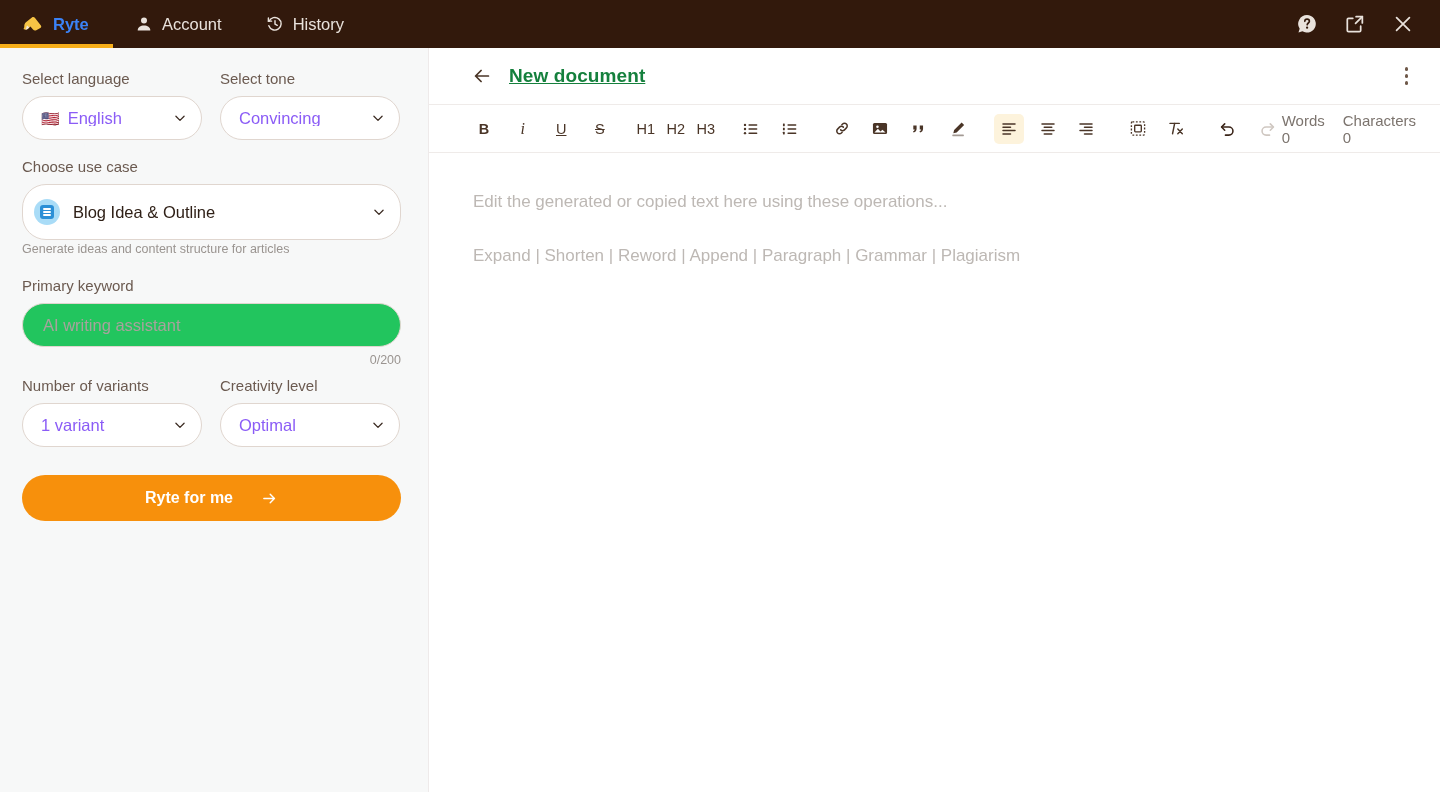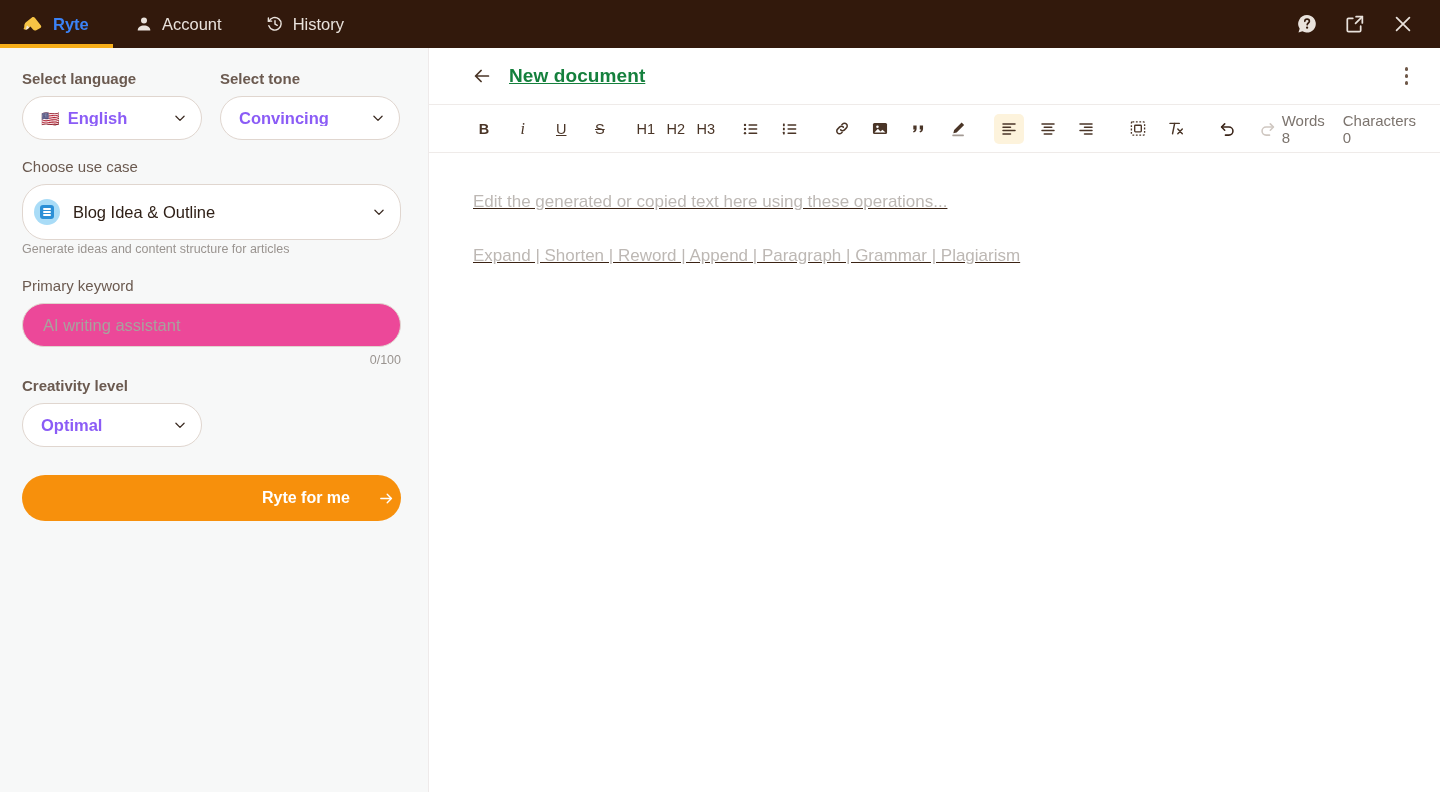--- a/index.html
+++ b/index.html
@@ -43,21 +43,21 @@
 
   
   .sidebar {
     width:429px; min-width:429px; background:#f7f8f8;
     border-right:1px solid #eeeaea;
     padding:22px 22px 0 22px;
   }
   .field-label {
     font-size:15px; color:#6b5a50; margin-bottom:8px; line-height:1.2;
   }
-  .row2 { display:flex; gap:18px;font-weight:bold; }
+  .row2 { display:flex; gap:18px; }
   .col { display:flex; flex-direction:column; }
   .col.a { width:180px; }
   .col.b { width:180px; }
 
   .select {
     height:44px; border:1px solid #e0d6cf; border-radius:24px;
     background:#ffffff; display:flex; align-items:center;
     padding:0 14px 0 18px; cursor:pointer; position:relative;
   }
   .select .val {
@@ -85,36 +85,36 @@
   }
   .uc-icon .sq i { display:block; width:8px; height:1.5px; background:#fff; border-radius:1px; }
   .usecase .val { flex:1; font-size:16.5px; color:#2f2017; line-height:1; }
 
   .hint { font-size:12.5px; color:#9a9490; margin-top:0; line-height:1.55; }
   .hint a { color:#f07e13; text-decoration:none; cursor:pointer; }
 
   .kwwrap { width:379px; }
   .textinput {
     height:44px; border:1px solid #e0d6cf; border-radius:24px;
-    background:#ec4899; display:flex; align-items:center; padding:0 18px;
+    background:#22c55e; display:flex; align-items:center; padding:0 18px;
     width:379px;
   }
   .textinput input {
     border:0; outline:0; background:transparent; width:100%;
     font-family:"Liberation Sans", sans-serif;
     font-size:16.5px; color:#2f2017;
   }
   .textinput input::placeholder { color:#a8a29d; }
   .counter { font-size:12.5px; color:#9a9490; text-align:right; margin-top:6px; width:379px; }
 
   .cta {
     width:379px; height:46px; border:0; border-radius:26px;
     background:#f7900c; color:#ffffff; font-size:16px; font-weight:700;
     font-family:"Liberation Sans", sans-serif;
-    display:flex; align-items:center; justify-content:flex-end; gap:28px;
+    display:flex; align-items:center; justify-content:center; gap:28px;
     cursor:pointer; margin-top:28px;
   }
 
   
   .main { flex:1; display:flex; flex-direction:column; min-width:0; background:#ffffff; }
   .doc-header {
     height:57px; min-height:57px; display:flex; align-items:center;
     padding:0 26px 0 40px; border-bottom:1px solid #efebe9;
   }
   .back-btn { width:26px; height:26px; display:flex; align-items:center; justify-content:center; cursor:pointer; margin-right:14px; }
@@ -137,21 +137,21 @@
   .tb.u { text-decoration:underline; }
   .tb.s { text-decoration:line-through; }
   .tb.active { background:#fdf3dc; }
   .tb.disabled { color:#cfc7c1; cursor:default; }
   .sp-sm { width:12px; }
   .sp-md { width:22px; }
   .sp-lg { width:30px; }
   .counts { margin-left:auto; display:flex; align-items:center; gap:18px; }
   .counts span { font-size:15px; color:#7c746e; }
 
-  .editor { flex:1; padding:38px 60px 0 44px;text-decoration:underline; }
+  .editor { flex:1; padding:38px 60px 0 44px; }
   .ph { font-size:17px; color:#bdb8b4; line-height:1.35; }
   .ph.ops { margin-top:31px; }
 
   svg { display:block; }
 </style>
 </head>
 <body>
 
 <div class="app">
 
@@ -268,26 +268,37 @@
         </div>
       </div>
 
       <div class="section-gap"></div>
 
       <div class="kwwrap">
         <div class="field-label">Primary keyword</div>
         <div class="textinput">
           <input type="text" placeholder="AI writing assistant" style="">
         </div>
-        <div class="counter">0/100</div>
+        <div class="counter">0/200</div>
       </div>
 
       <div style="height:10px"></div>
 
       <div class="row2">
+        <div class="col a">
+          <div class="field-label">Number of variants</div>
+          <div class="select">
+            <span class="val">1 variant</span>
+            <span class="chev">
+              <svg width="14" height="14" viewBox="0 0 24 24" fill="none" stroke="#3b2b22" stroke-width="2.2" stroke-linecap="round" stroke-linejoin="round">
+                  <path d="M5 9l7 7 7-7"></path>
+                </svg>
+            </span>
+          </div>
+        </div>
         <div class="col b">
           <div class="field-label">Creativity level</div>
           <div class="select">
             <span class="val">Optimal</span>
             <span class="chev">
               <svg width="14" height="14" viewBox="0 0 24 24" fill="none" stroke="#3b2b22" stroke-width="2.2" stroke-linecap="round" stroke-linejoin="round">
                   <path d="M5 9l7 7 7-7"></path>
                 </svg>
             </span>
           </div>
@@ -439,21 +450,21 @@
         </div>
         <div class="sp-sm"></div>
         <div class="tb disabled">
           <svg width="20" height="20" viewBox="0 0 24 24" fill="none" stroke="#cfc7c1" stroke-width="2.1" stroke-linecap="round" stroke-linejoin="round">
             <path d="M20 9.4h-9.2a5.4 5.4 0 0 0 0 10.8h4.6"></path>
             <path d="M16.4 5.2l4.2 4.2-4.2 4.2"></path>
           </svg>
         </div>
 
         <div class="counts">
-          <span>Words 8</span>
+          <span>Words 0</span>
           <span>Characters 0</span>
         </div>
       </div>
 
       <div class="editor">
         <div class="ph">Edit the generated or copied text here using these operations...</div>
         <div class="ph ops">Expand | Shorten | Reword | Append | Paragraph | Grammar | Plagiarism</div>
       </div>
     </div>
   </div>

